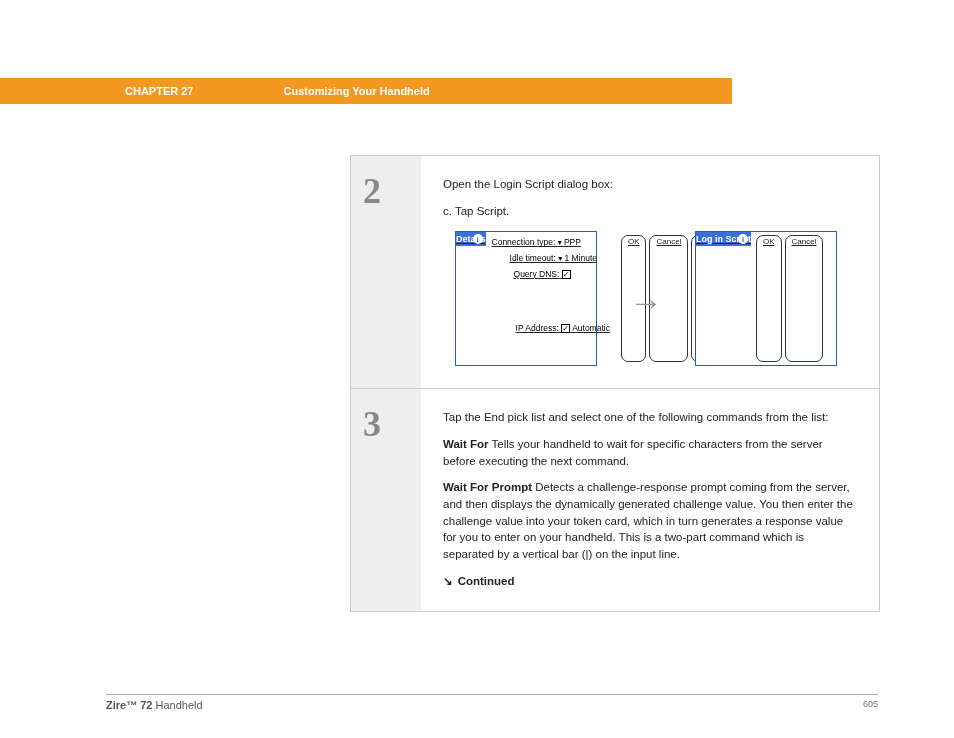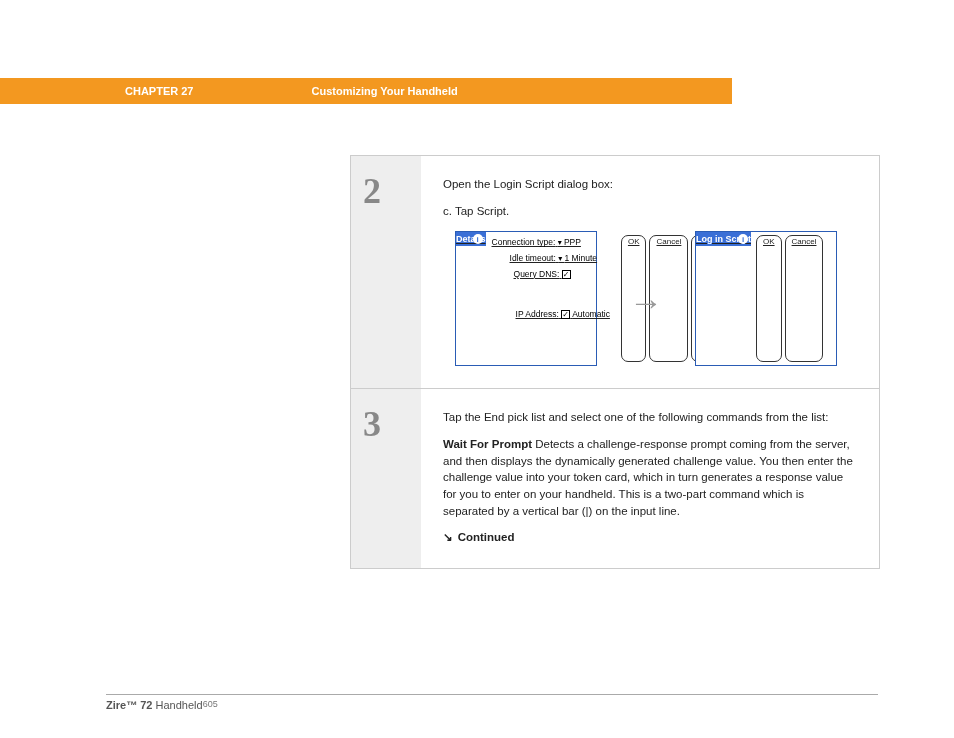--- a/index.html
+++ b/index.html
@@ -18,21 +18,21 @@
     width: 732px;
     height: 26px;
     background: #f39820;
     display: flex;
     align-items: center;
     color: #fff;
     font-size: 11px;
     font-weight: bold;
   }
   .chapter-label { margin-left: 125px; }
-  .header-title { margin-left: 118px; }
+  .header-title { margin-left: 90px; }
   .content-box {
     position: absolute;
     top: 155px;
     left: 350px;
     width: 530px;
     border: 1px solid #ccc;
     background: #fff;
   }
   .step-row {
     display: flex;
@@ -155,20 +155,21 @@
   }
   .continued .ar-icon { margin-right: 5px; }
   .footer {
     position: absolute;
     top: 694px;
     left: 106px;
     width: 772px;
     border-top: 1px solid #aaa;
     padding-top: 4px;
     display: flex;
+    justify-content: space-between;
     font-size: 11px;
     color: #555;
   }
   .footer .prod b { font-weight: bold; }
   .footer .pagenum { font-size: 9px; color: #777; }
 </style>
 </head>
 <body>
 
 <div class="header-bar">
@@ -197,21 +198,21 @@
               <span class="dropdown-mark">PPP</span>
             </div>
             <div class="dialog-line" style="padding-left:18px;">
               <span>Idle timeout:</span>
               <span class="dropdown-mark">1 Minute</span>
             </div>
             <div class="dialog-line" style="padding-left:22px;">
               <span>Query DNS:</span>
               <span class="checkbox">✓</span>
             </div>
-            <div class="dialog-line" style="margin-top:28px; padding-left:24px;">
+            <div class="dialog-line" style="margin-top:42px; padding-left:24px;">
               <span>IP Address:</span>
               <span class="checkbox">✓</span>
               <span>Automatic</span>
             </div>
           </div>
           <div class="dialog-buttons">
             <span class="pbutton">OK</span>
             <span class="pbutton">Cancel</span>
             <span class="pbutton">Script...</span>
           </div>
@@ -230,20 +231,23 @@
           </div>
         </div>
       </div>
     </div>
   </div>
 
   <div class="step-row">
     <div class="step-num-cell">3</div>
     <div class="step-body">
       <p>Tap the End pick list and select one of the following commands from the list:</p>
+      <p class="cmd-para">
+        <b>Wait For</b><span>   Tells your handheld to wait for specific characters from the server before executing the next command.</span>
+      </p>
       <p class="cmd-para">
         <b>Wait For Prompt</b><span>   Detects a challenge-response prompt coming from the server, and then displays the dynamically generated challenge value. You then enter the challenge value into your token card, which in turn generates a response value for you to enter on your handheld. This is a two-part command which is separated by a vertical bar (|) on the input line.</span>
       </p>
       <div class="continued">
         <span class="ar-icon">↘</span><span>Continued</span>
       </div>
     </div>
   </div>
 
 </div>

